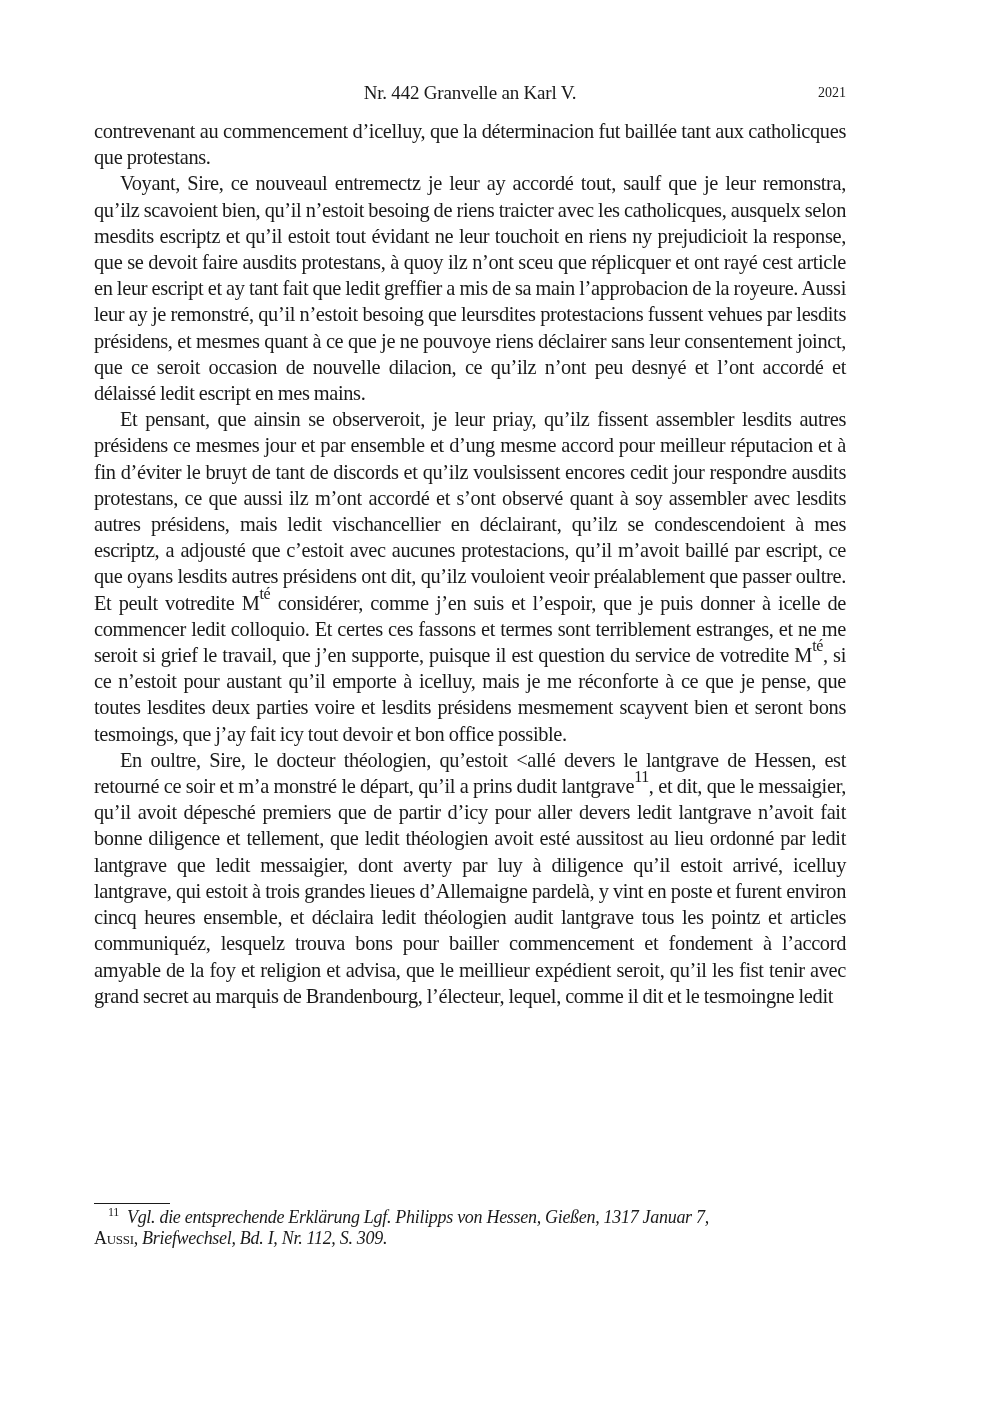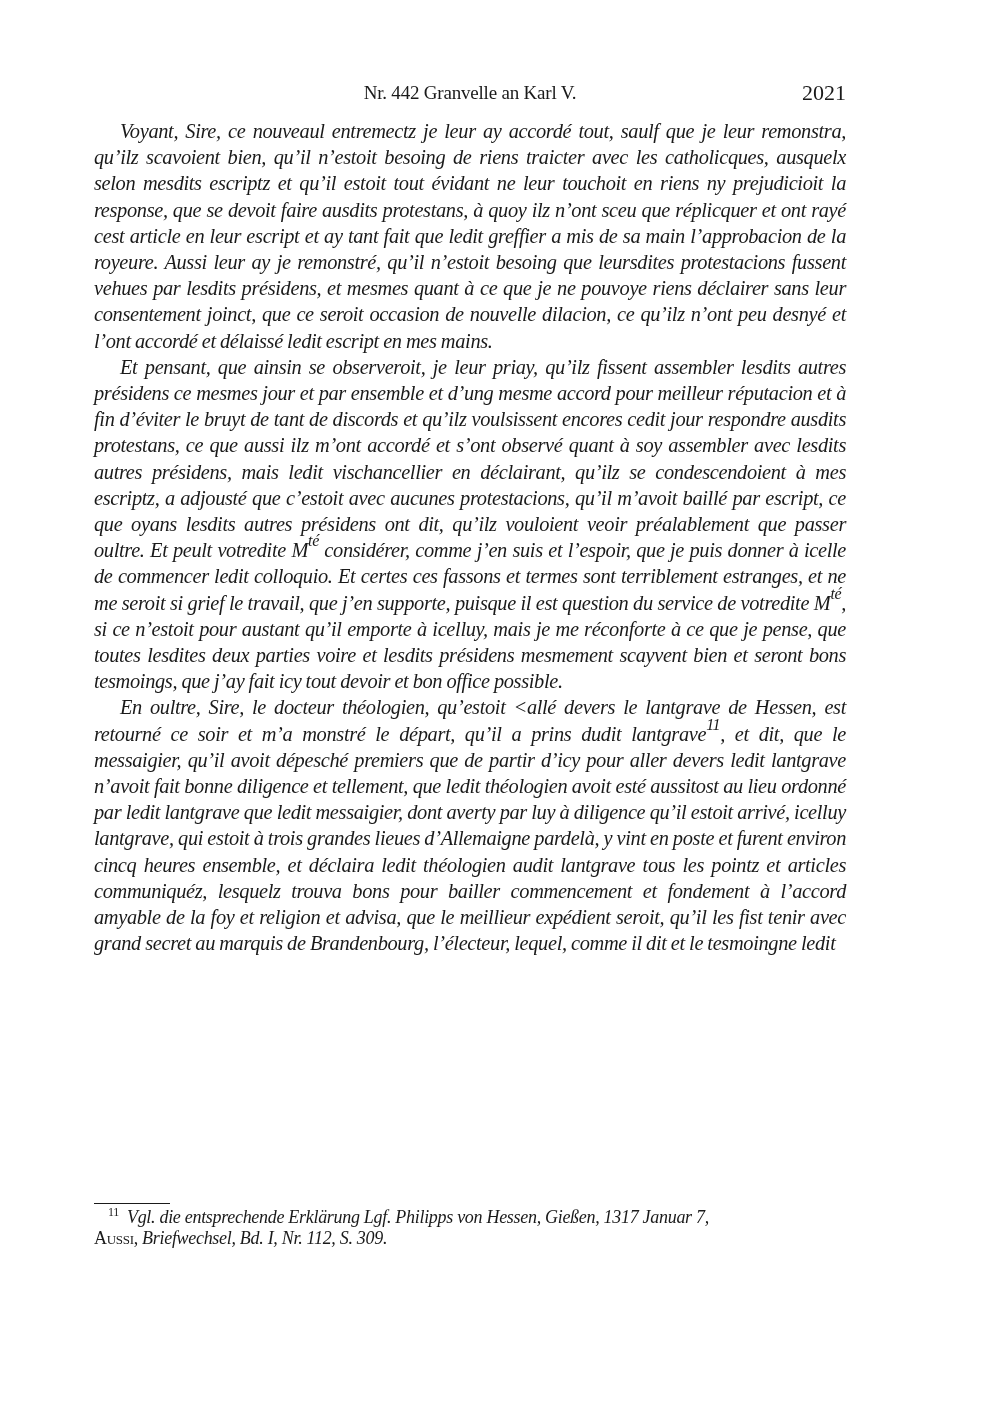--- a/index.html
+++ b/index.html
@@ -28,39 +28,38 @@
       position: absolute;
       left: 0;
       right: 0;
       text-align: center;
       letter-spacing: -0.2px;
     }
     .page-number {
       position: absolute;
       right: 0;
       top: 0;
-      font-size: 22px;
+      font-size: 14px;
     }
     .body-text {
       position: absolute;
       top: 118px;
       left: 94px;
       width: 752px;
       font-size: 20.4px;
       line-height: 26.2px;
       text-align: justify;
       letter-spacing: -0.35px;
       word-spacing: -0.5px;
     }
     .body-text p {
       margin: 0;
     }
     .body-text p.indent {
       text-indent: 26px;
-      font-style: italic;
     }
     sup {
       font-size: 16px;
       line-height: 0;
       vertical-align: 0.7em;
     }
     .fn-rule {
       position: absolute;
       top: 1203px;
       left: 94px;
@@ -94,20 +93,21 @@
   </style>
 </head>
 <body>
 
 <div class="running-head">
   <span class="running-title">Nr. 442 Granvelle an Karl V.</span>
   <span class="page-number">2021</span>
 </div>
 
 <div class="body-text">
+  <p><span>contrevenant au commencement d’icelluy, que la déterminacion fut baillée tant aux catholicques que protestans.</span></p>
   <p class="indent"><span>Voyant, Sire, ce nouveaul entremectz je leur ay accordé tout, saulf que je leur remonstra, qu’ilz scavoient bien, qu’il n’estoit besoing de riens traicter avec les catholicques, ausquelx selon mesdits escriptz et qu’il estoit tout évidant ne leur touchoit en riens ny prejudicioit la response, que se devoit faire ausdits protestans, à quoy ilz n’ont sceu que réplicquer et ont rayé cest article en leur escript et ay tant fait que ledit greffier a mis de sa main l’approbacion de la royeure. Aussi leur ay je remonstré, qu’il n’estoit besoing que leursdites protestacions fussent vehues par lesdits présidens, et mesmes quant à ce que je ne pouvoye riens déclairer sans leur consentement joinct, que ce seroit occasion de nouvelle dilacion, ce qu’ilz n’ont peu desnyé et l’ont accordé et délaissé ledit escript en mes mains.</span></p>
   <p class="indent"><span>Et pensant, que ainsin se observeroit, je leur priay, qu’ilz fissent assembler lesdits autres présidens ce mesmes jour et par ensemble et d’ung mesme accord pour meilleur réputacion et à fin d’éviter le bruyt de tant de discords et qu’ilz voulsissent encores cedit jour respondre ausdits protestans, ce que aussi ilz m’ont accordé et s’ont observé quant à soy assembler avec lesdits autres présidens, mais ledit vischancellier en déclairant, qu’ilz se condescendoient à mes escriptz, a adjousté que c’estoit avec aucunes protestacions, qu’il m’avoit baillé par escript, ce que oyans lesdits autres présidens ont dit, qu’ilz vouloient veoir préalablement que passer oultre. Et peult votredite M</span><sup>té</sup><span> considérer, comme j’en suis et l’espoir, que je puis donner à icelle de commencer ledit colloquio. Et certes ces fassons et termes sont terriblement estranges, et ne me seroit si grief le travail, que j’en supporte, puisque il est question du service de votredite M</span><sup>té</sup><span>, si ce n’estoit pour austant qu’il emporte à icelluy, mais je me réconforte à ce que je pense, que toutes lesdites deux parties voire et lesdits présidens mesmement scayvent bien et seront bons tesmoings, que j’ay fait icy tout devoir et bon office possible.</span></p>
   <p class="indent"><span>En oultre, Sire, le docteur théologien, qu’estoit &lt;allé devers le lantgrave de Hessen, est retourné ce soir et m’a monstré le départ, qu’il a prins dudit lantgrave</span><sup>11</sup><span>, et dit, que le messaigier, qu’il avoit dépesché premiers que de partir d’icy pour aller devers ledit lantgrave n’avoit fait bonne diligence et tellement, que ledit théologien avoit esté aussitost au lieu ordonné par ledit lantgrave que ledit messaigier, dont averty par luy à diligence qu’il estoit arrivé, icelluy lantgrave, qui estoit à trois grandes lieues d’Allemaigne pardelà, y vint en poste et furent environ cincq heures ensemble, et déclaira ledit théologien audit lantgrave tous les pointz et articles communiquéz, lesquelz trouva bons pour bailler commencement et fondement à l’accord amyable de la foy et religion et advisa, que le meillieur expédient seroit, qu’il les fist tenir avec grand secret au marquis de Brandenbourg, l’électeur, lequel, comme il dit et le tesmoingne ledit</span></p>
 </div>
 
 <div class="fn-rule"></div>
 
 <div class="footnote">
   <span class="fn-num">11</span><span class="fn-text">Vgl. die entsprechende Erklärung Lgf. Philipps von Hessen, Gießen, 1317 Januar 7,</span><br>
   <span class="smallcaps">Aussi</span><span>, </span><span class="fn-text">Briefwechsel, Bd. I, Nr. 112, S. 309.</span>

